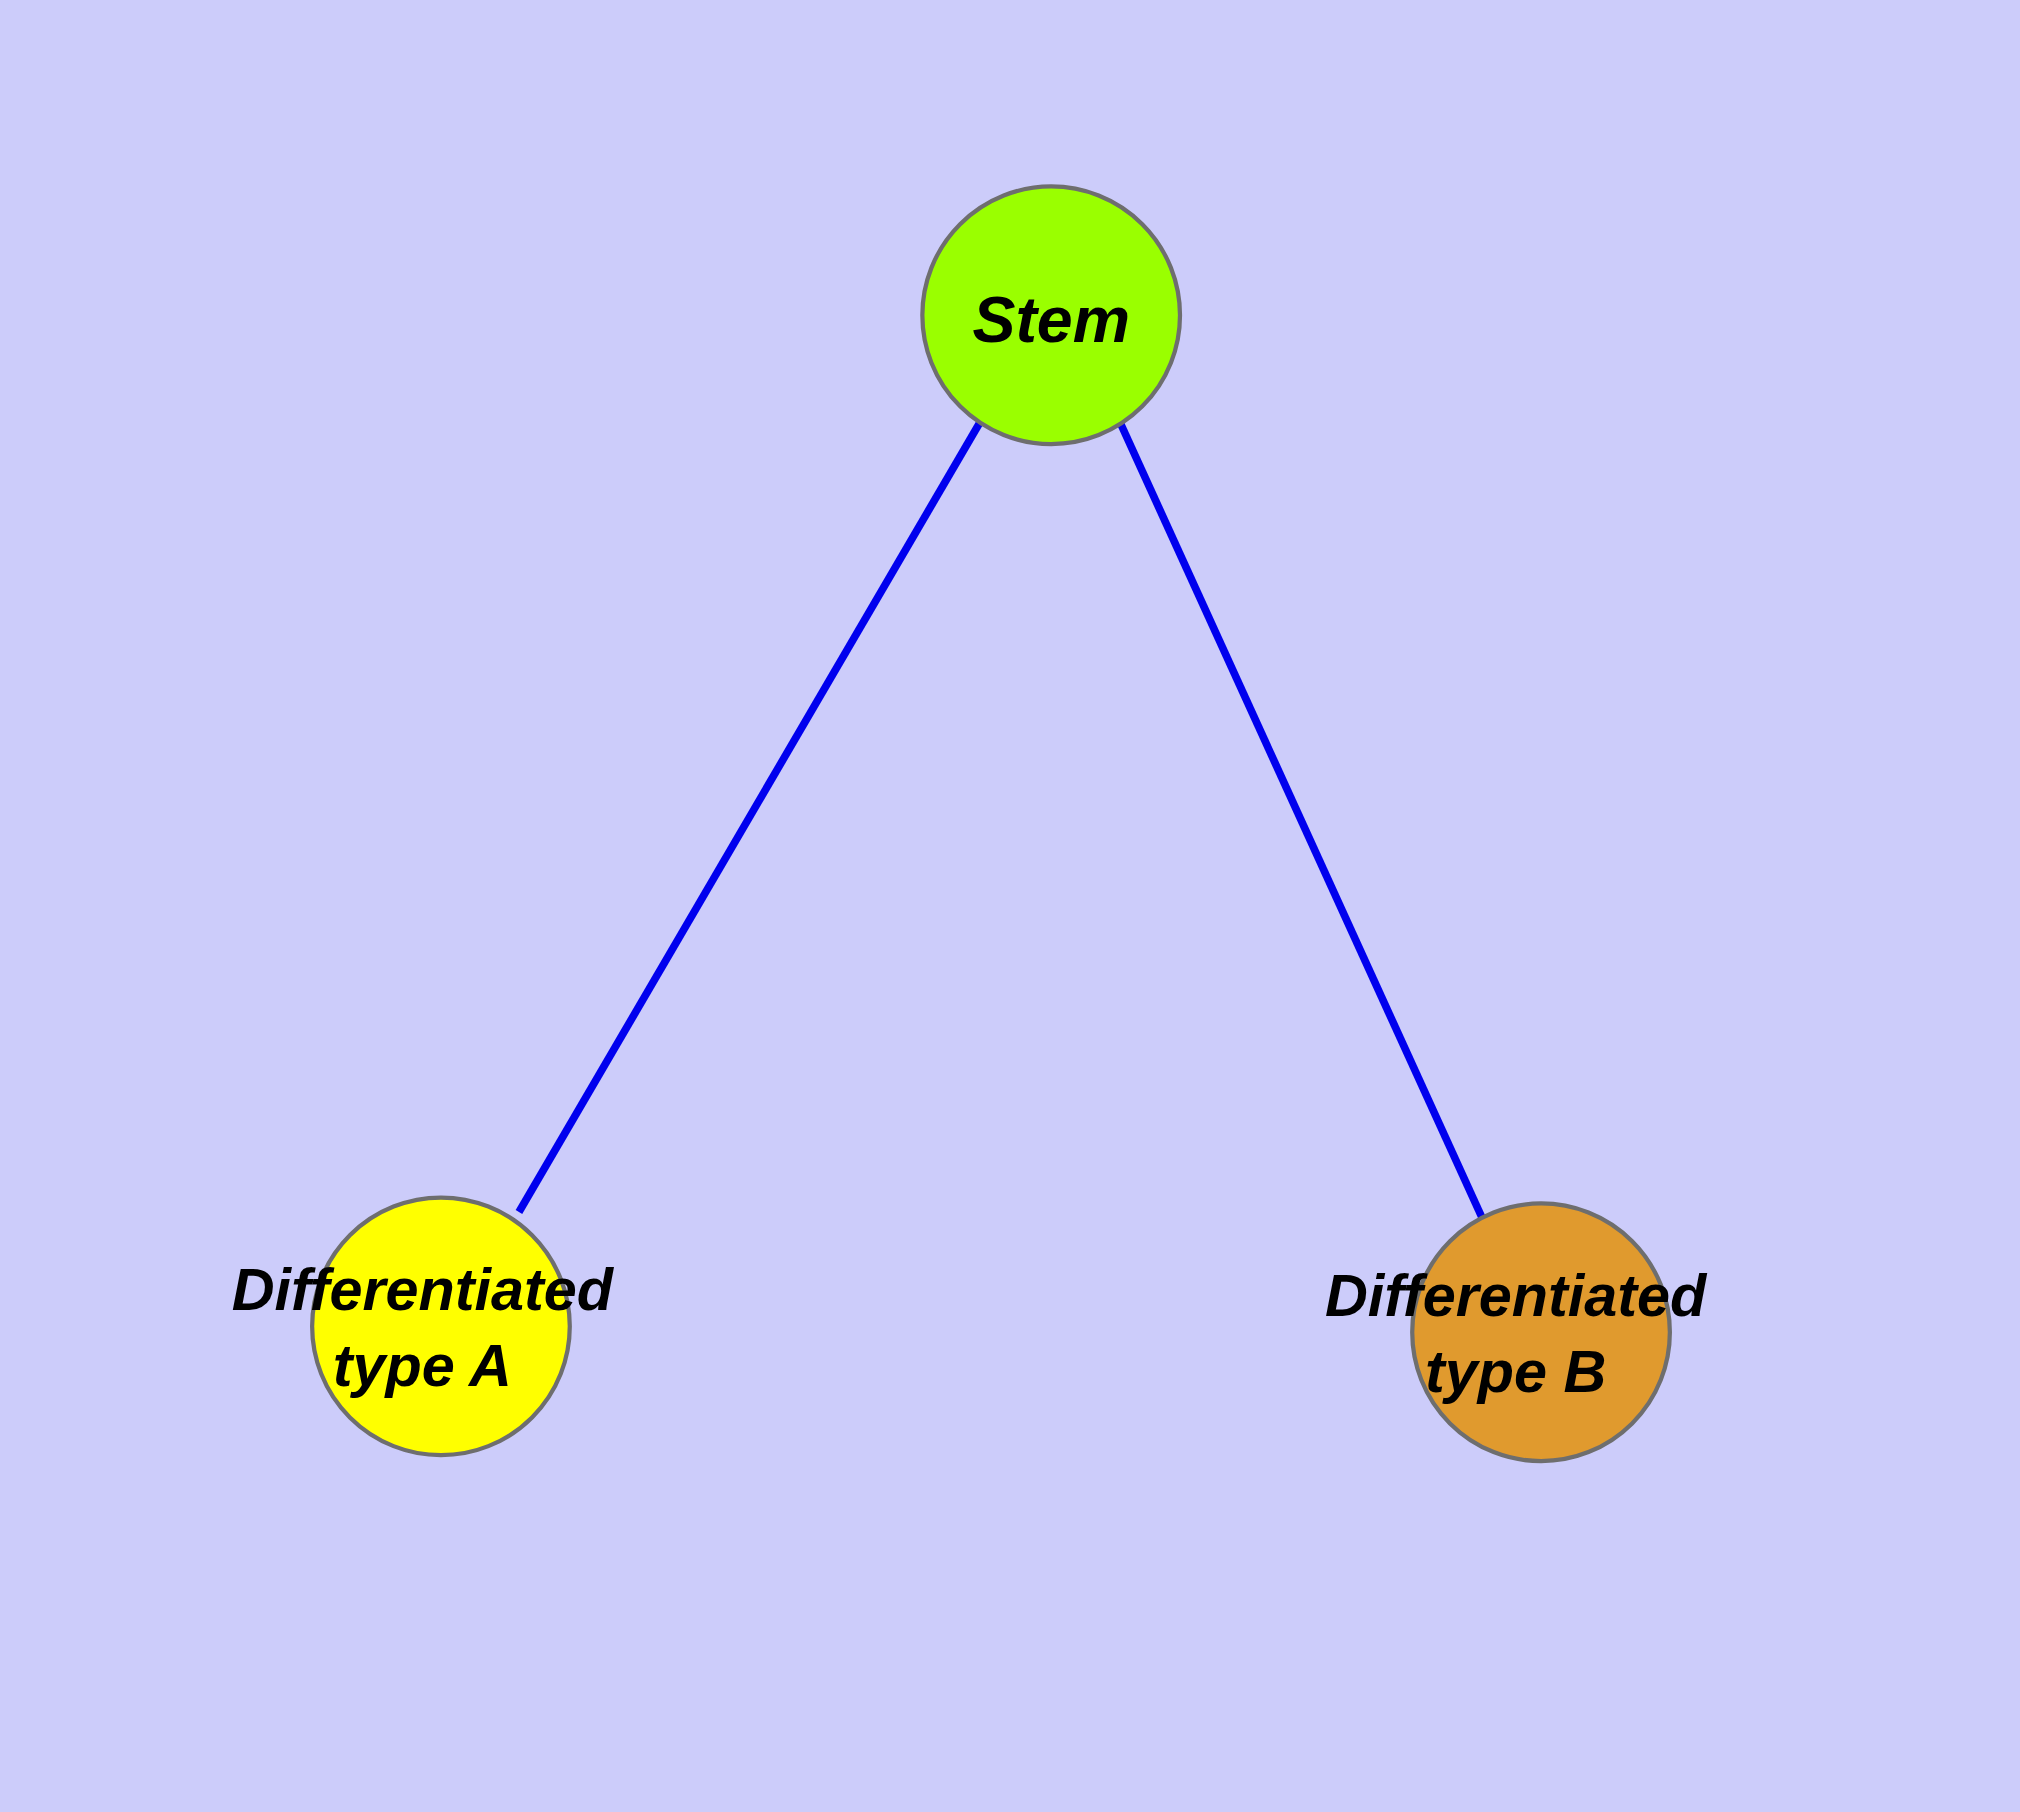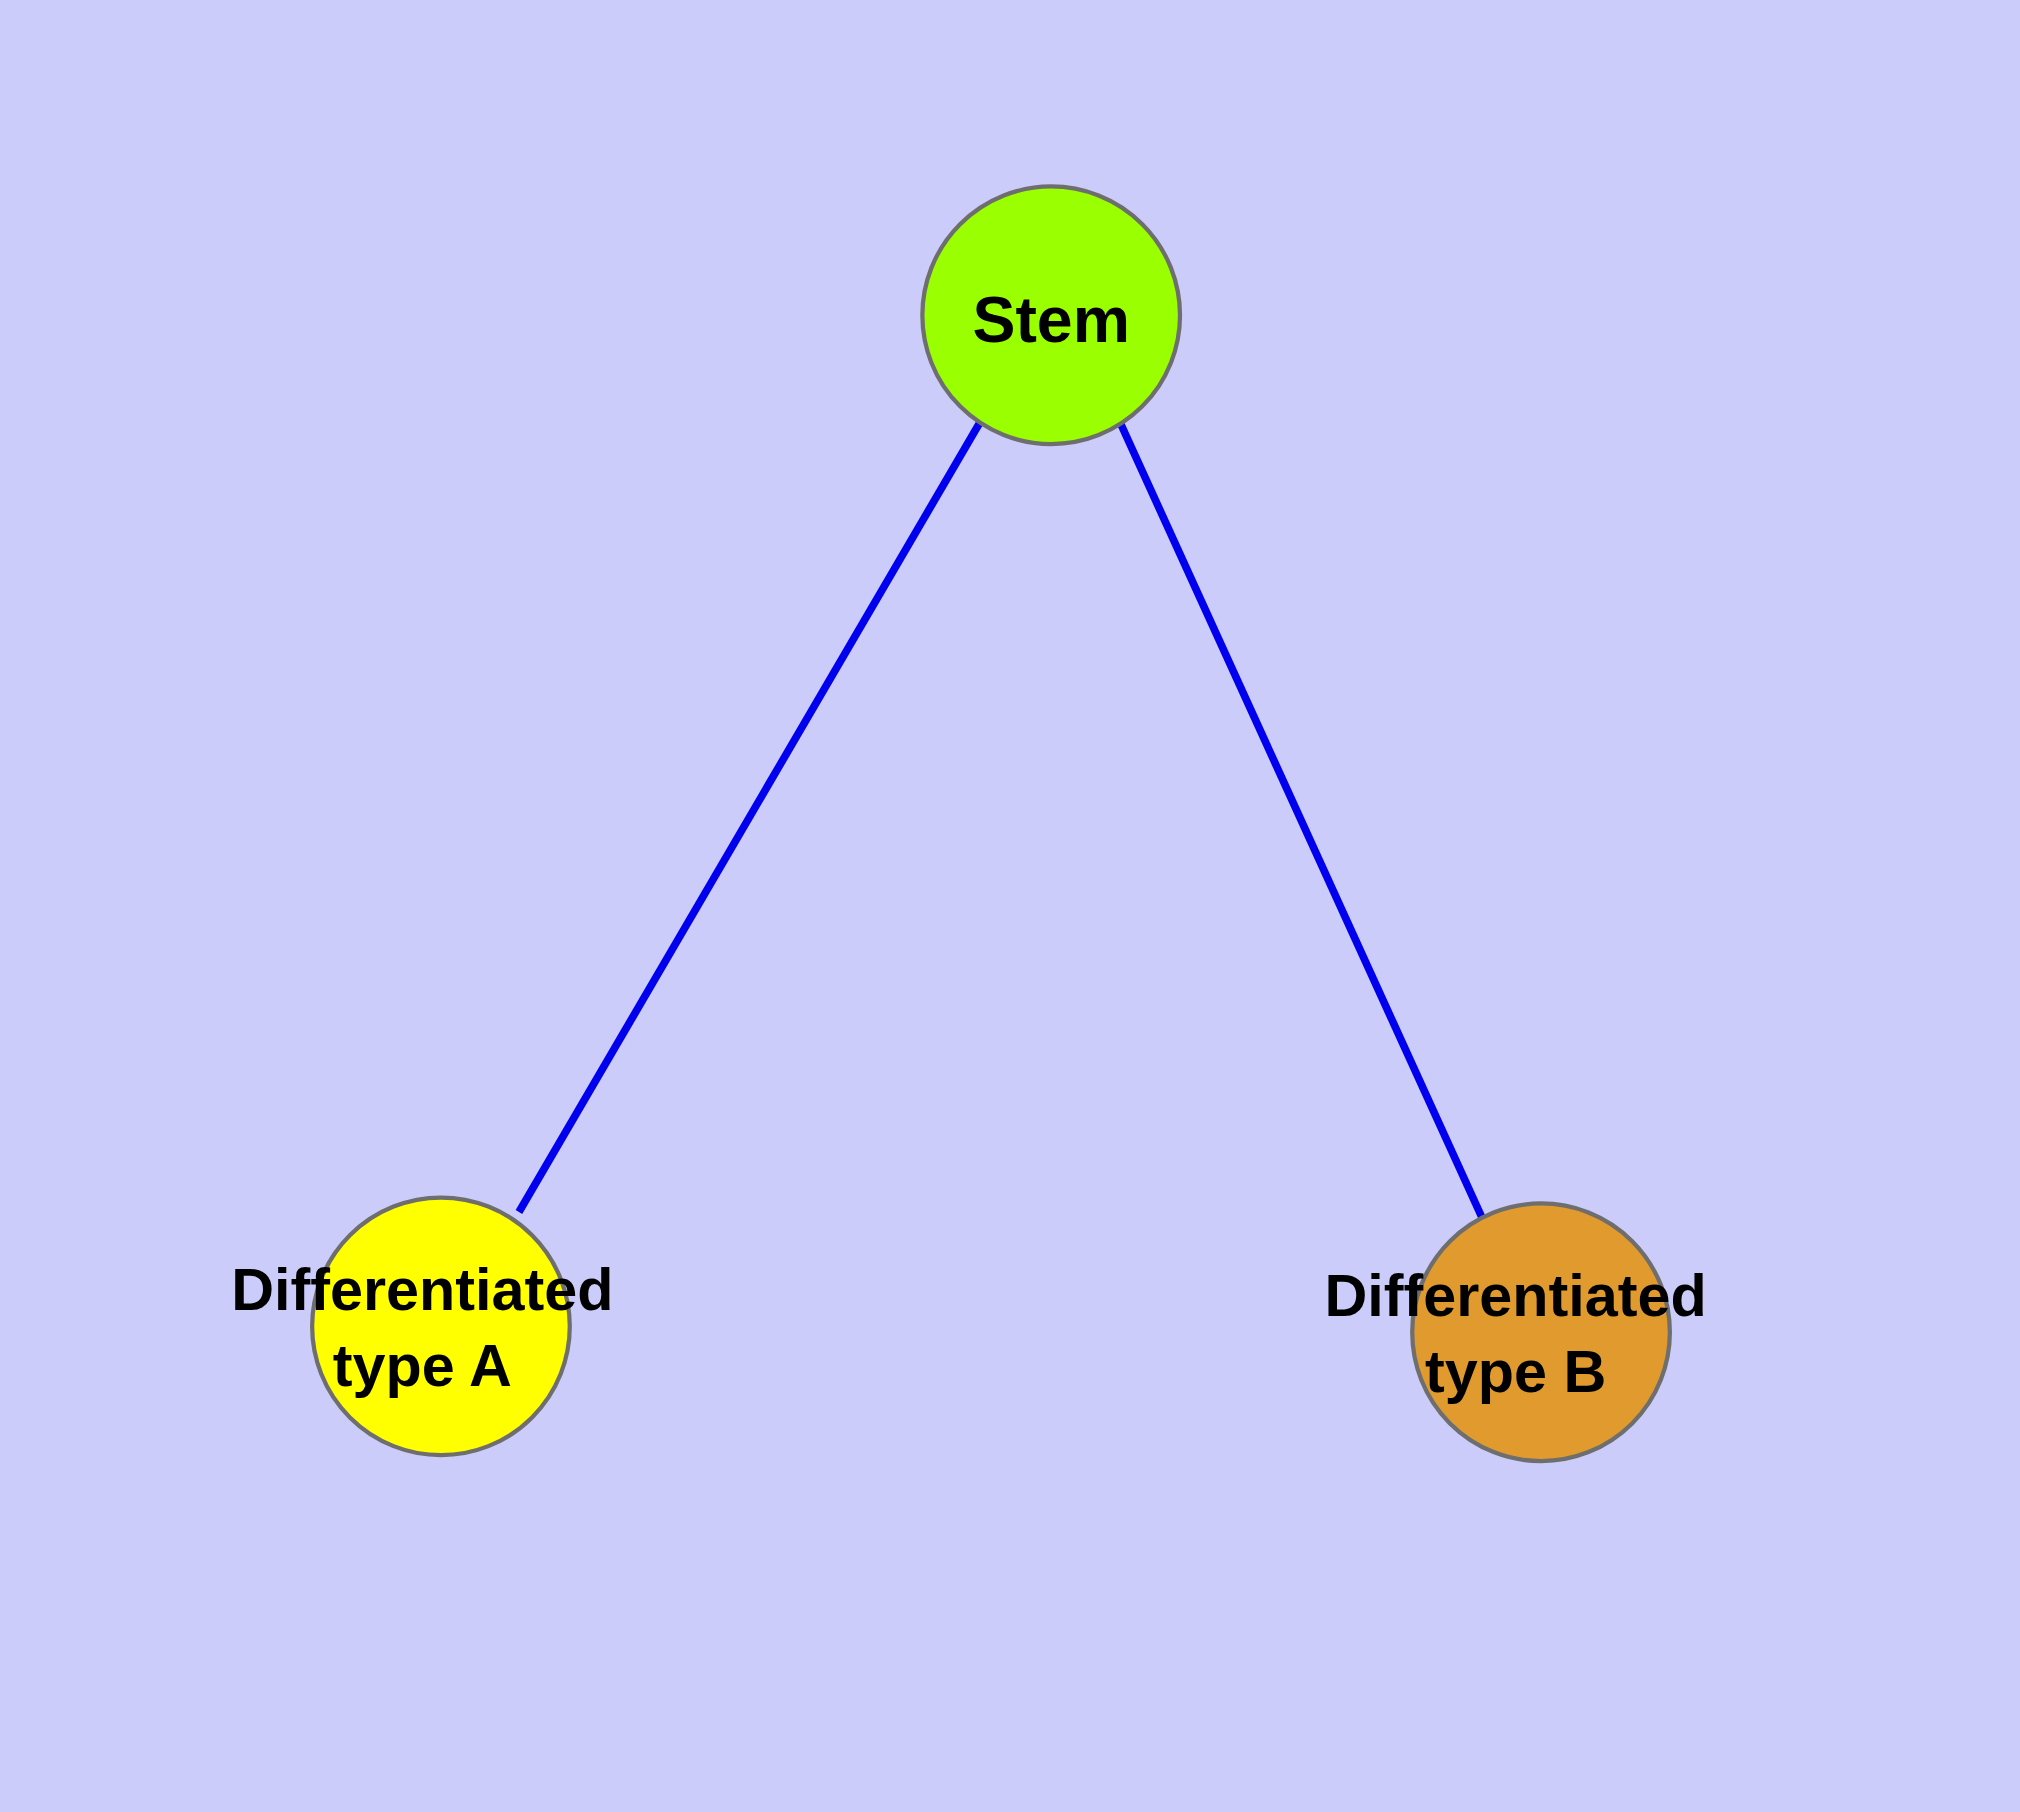--- a/index.html
+++ b/index.html
@@ -7,20 +7,21 @@
     padding: 0;
     background: #ffffff;
   }
   #stage {
     position: relative;
     width: 2021px;
     height: 1812px;
     overflow: hidden;
     background: #ccccfa;
     font-family: "Liberation Sans", sans-serif;
+    font-style: italic;
   }
   #graph-svg {
     position: absolute;
     left: 0;
     top: 0;
     width: 2021px;
     height: 1812px;
     display: block;
   }
   .node-circle {

